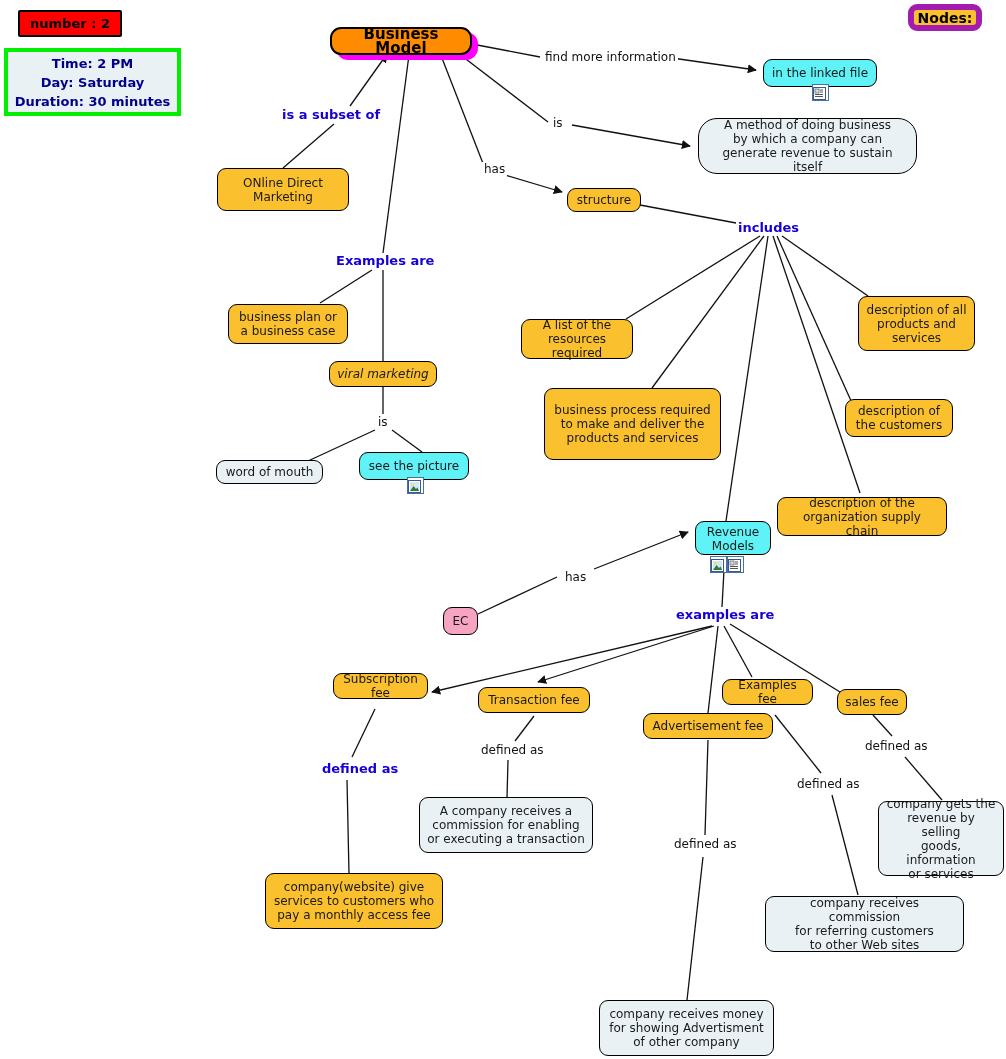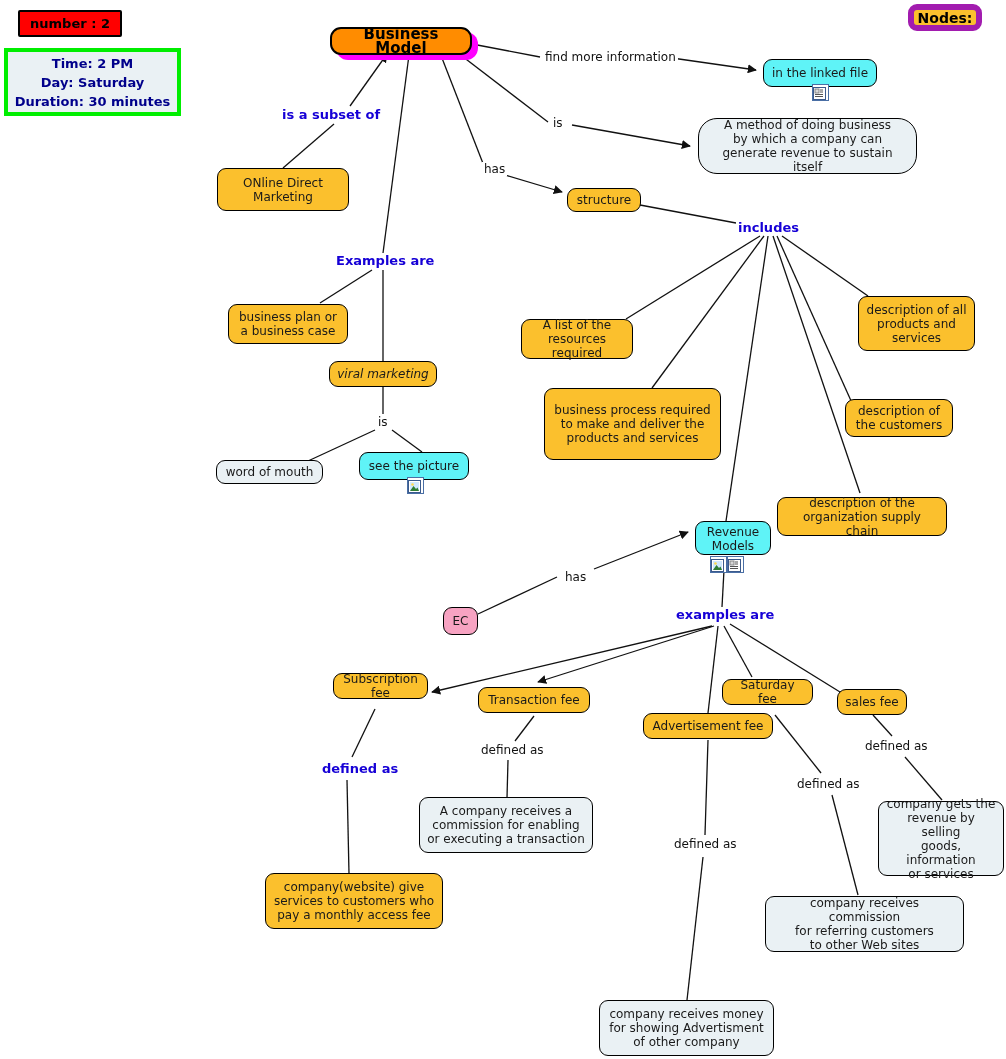--- a/index.html
+++ b/index.html
@@ -297,21 +297,21 @@
 
   <div class="node n-ec" style="left:443px; top:607px; width:35px; height:28px;">EC</div>
 
   <div class="node n-concept" style="left:333px; top:673px; width:95px; height:26px;">Subscription
 fee</div>
 
   <div class="node n-concept" style="left:478px; top:687px; width:112px; height:26px;">Transaction fee</div>
 
   <div class="node n-concept" style="left:643px; top:713px; width:130px; height:26px;">Advertisement fee</div>
 
-  <div class="node n-concept" style="left:722px; top:679px; width:91px; height:26px;">Saturday fee</div>
+  <div class="node n-concept" style="left:722px; top:679px; width:91px; height:26px;">Examples fee</div>
 
   <div class="node n-concept" style="left:837px; top:689px; width:70px; height:26px;">sales fee</div>
 
   <div class="node n-def" style="left:419px; top:797px; width:174px; height:56px;">A company receives a
 commission for enabling
 or executing a transaction</div>
 
   <div class="node n-concept" style="left:265px; top:873px; width:178px; height:56px;">company(website) give
 services to customers who
 pay a monthly access fee</div>

